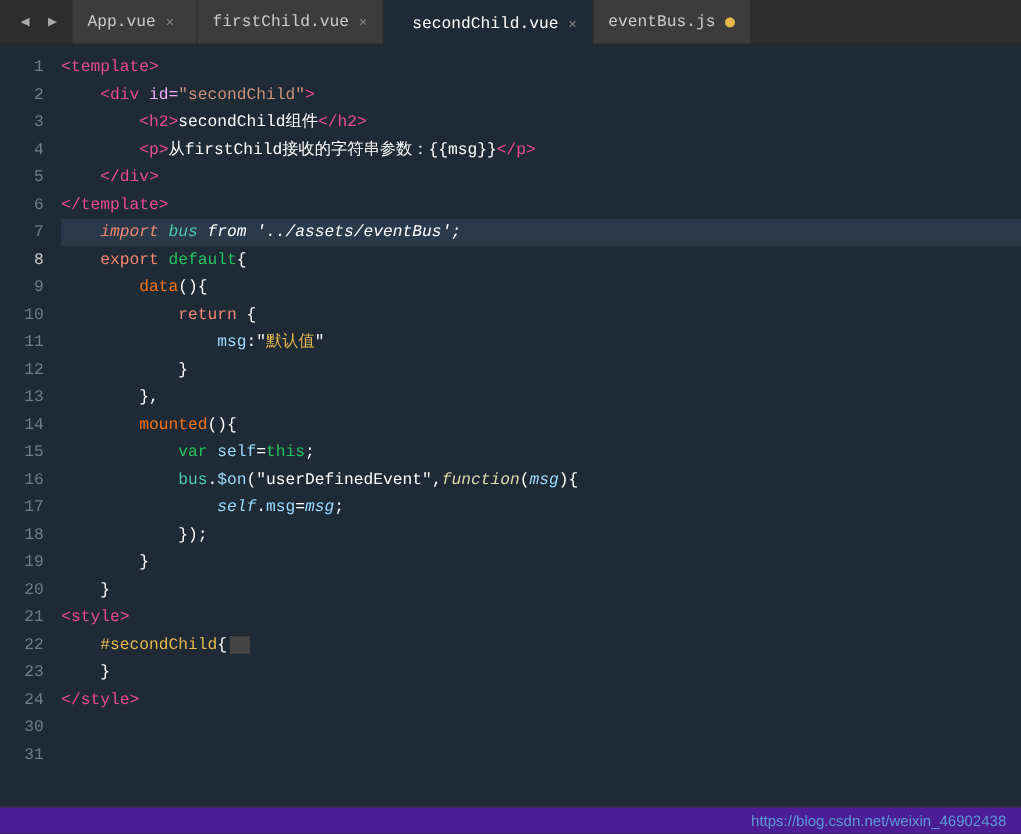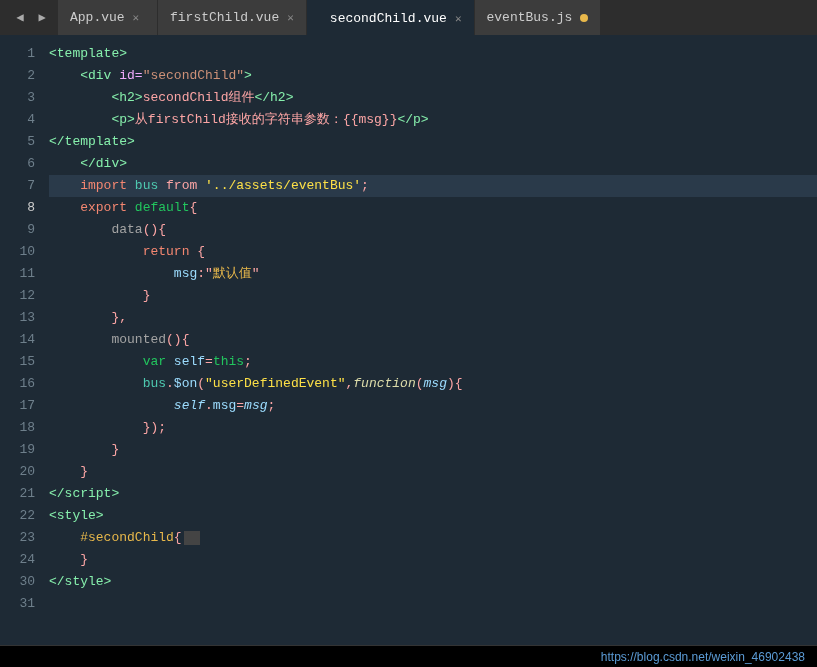--- a/index.html
+++ b/index.html
@@ -117,44 +117,45 @@
       height: 22px;
       line-height: 22px;
       font-size: 13px;
       white-space: pre;
       display: flex;
       align-items: center;
     }
 
     .code-line.highlighted {
       background: #2a3a4a;
+      font-style: italic;
     }
 
     
-    .tag { color: #86efac; text-align: right; }
+    .tag { color: #ec4899; text-align: right; }
     .attr-name { color: #f0abfc; }
     .attr-value { color: #ce9178; }
     .keyword-blue { color: #22c55e; }
     .keyword-import { color: #f48771; }
-    .string { color: #fde047; }
-    .function-name { color: #a3a3a3; }
+    .string { color: #ffffff; }
+    .function-name { color: #f97316; }
     .variable { color: #9cdcfe; }
     .variable-this { color: #9cdcfe; font-style: italic; }
-    .plain { color: #fca5a5; }
+    .plain { color: #ffffff; }
     .prop { color: #9cdcfe; }
     .green { color: #4ec9b0; }
     .yellow { color: #e8b84b; }
     .bus-green { color: #4ec9b0; }
     .italic-func { font-style: italic; color: #dcdcaa; }
     .msg-param { color: #9cdcfe; font-style: italic; }
     .default-val { color: #e8b84b; }
 
     
     .status-bar {
-      background: #000000;
+      background: #4c1d95;
       height: 22px;
       display: flex;
       align-items: center;
       justify-content: flex-end;
       padding: 0 12px;
       border-top: 1px solid #333;
       flex-shrink: 0;
     }
 
     .status-url {
@@ -243,26 +244,26 @@
     </div>
 
     <div class="code-line">
       <span class="plain">        </span>
       <span class="tag">&lt;p&gt;</span>
       <span class="plain">从firstChild接收的字符串参数：{{msg}}</span>
       <span class="tag">&lt;/p&gt;</span>
     </div>
 
     <div class="code-line">
+      <span class="plain">    </span>
+      <span class="tag">&lt;/div&gt;</span>
+    </div>
+
+    <div class="code-line">
       <span class="tag">&lt;/template&gt;</span>
-    </div>
-
-    <div class="code-line">
-      <span class="plain">    </span>
-      <span class="tag">&lt;/div&gt;</span>
     </div>
 
 
     <div class="code-line highlighted">
       <span class="plain">    </span>
       <span class="keyword-import">import </span>
       <span class="green">bus </span>
       <span class="plain">from </span>
       <span class="string">'../assets/eventBus'</span>
       <span class="plain">;</span>
@@ -353,23 +354,20 @@
     <div class="code-line">
       <span class="plain">        </span>
       <span class="plain">}</span>
     </div>
 
     <div class="code-line">
       <span class="plain">    </span>
       <span class="plain">}</span>
     </div>
 
-    <div class="code-line">
-      <span class="tag">&lt;/script&gt;</span>
-    </div>
 
     <div class="code-line">
       <span class="tag">&lt;style&gt;</span>
     </div>
 
     <div class="code-line">
       <span class="plain">    </span>
       <span class="yellow">#secondChild</span>
       <span class="plain">{</span>
       <span style="display:inline-block;width:16px;height:14px;background:#444;vertical-align:middle;margin-left:2px;"></span>

